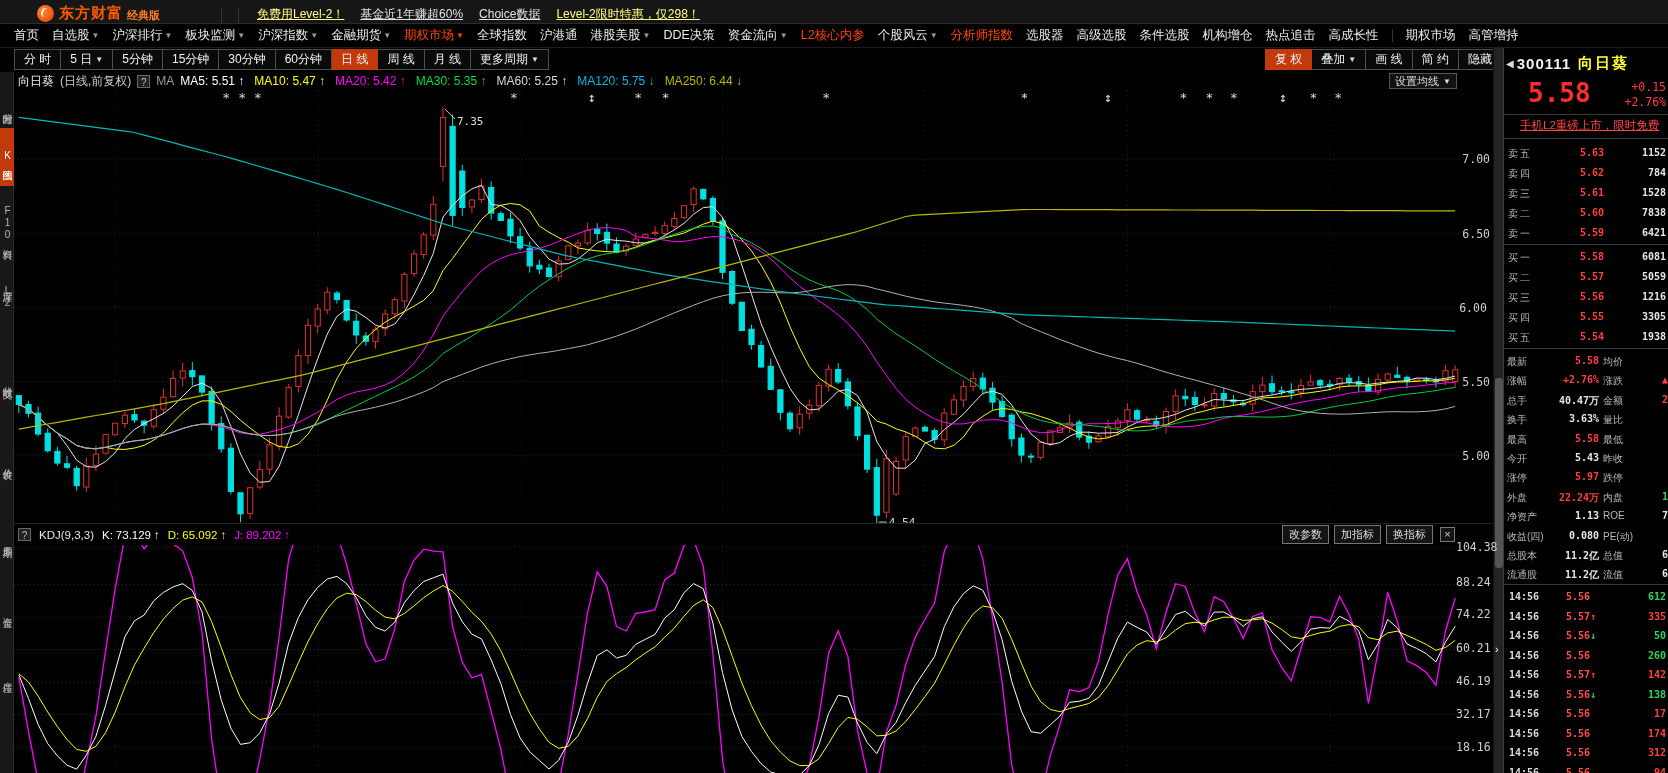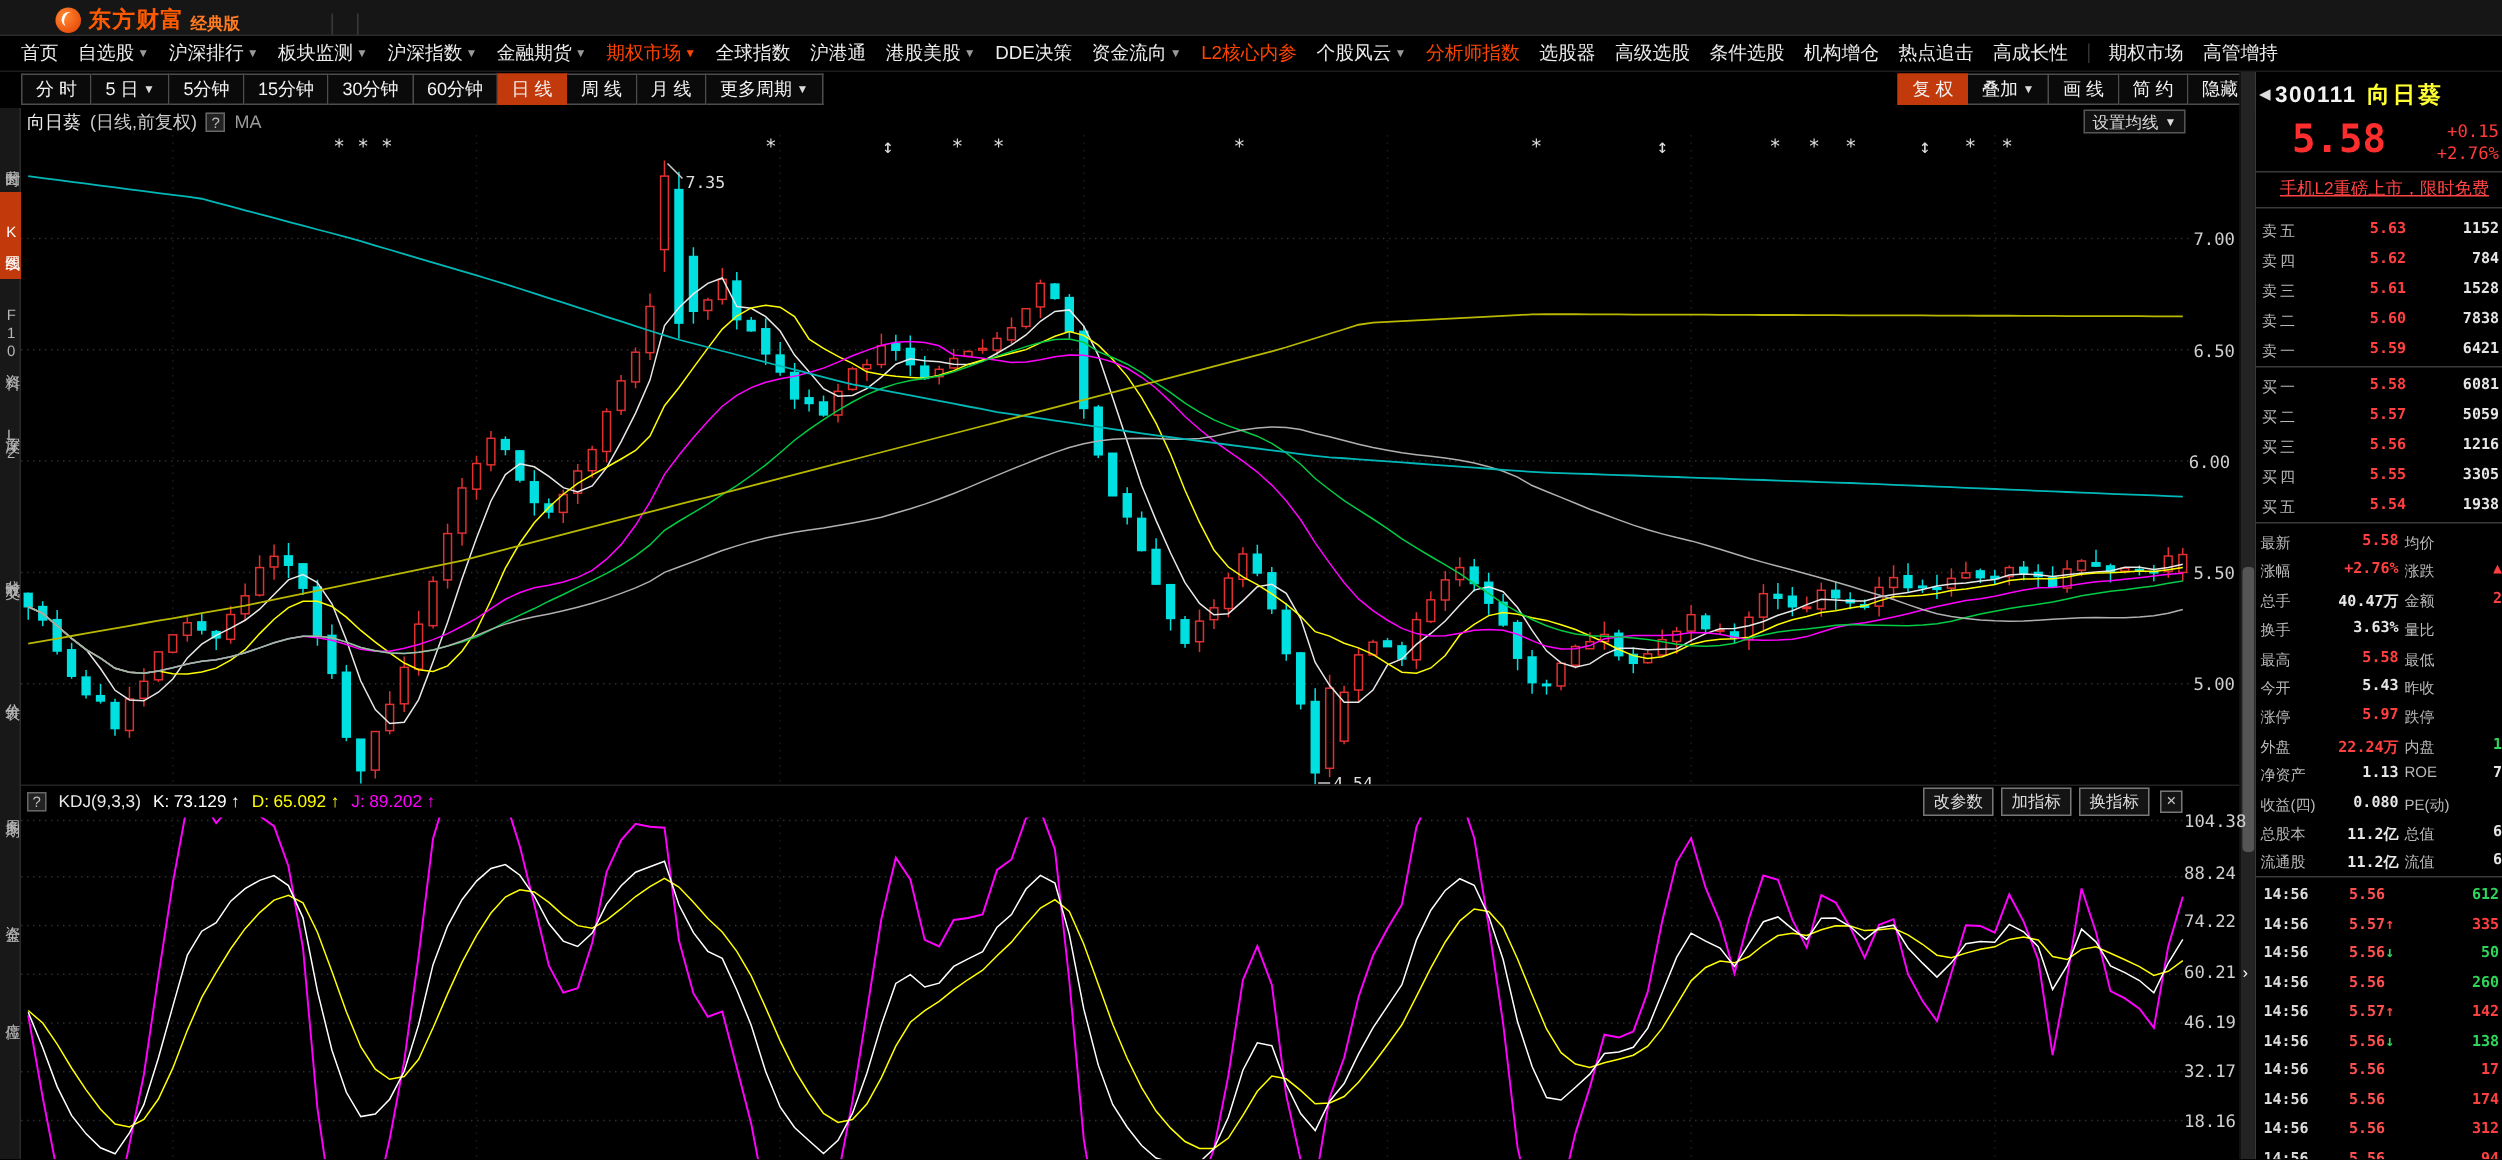--- a/index.html
+++ b/index.html
@@ -103,20 +103,26 @@
 <div class="app">
 
   <header class="menubar">
     <div class="logo">
       <span class="logo-icon"></span>
       <span class="logo-text">东方财富</span>
       <span class="logo-edition">经典版</span>
     </div>
     <div class="menu-sep"></div>
     <div class="menu-sep"></div>
+    <div class="menu-links" id="menu-links">
+        <a class="menu-link yellow">免费用Level-2！</a>
+        <a class="menu-link white">基金近1年赚超60%</a>
+        <a class="menu-link white">Choice数据</a>
+        <a class="menu-link yellow">Level-2限时特惠，仅298！</a>
+      </div>
   </header>
 
   <nav class="navbar" id="navbar">
       <span class="nav-item">
         <span>首页</span>
       </span>
       <span class="nav-item">
         <span>自选股</span>
         <span class="carat">▼</span>
       </span>
@@ -259,20 +265,29 @@
       <div class="side-item" style="top: 440px; height: 54px;">多周期</div>
       <div class="side-item" style="top: 518px; height: 40px;">资金</div>
       <div class="side-item" style="top: 580px; height: 46px;">席位</div>
     </aside>
 
   <div class="ma-row">
     <span class="chart-title">向日葵</span>
     <span class="chart-subtitle">(日线,前复权)</span>
     <span class="help-box">?</span>
     <span class="ma-static">MA</span>
+    <span id="ma-values">
+        <span style="color: rgb(255, 255, 255);">MA5: 5.51 ↑</span>
+        <span style="color: rgb(255, 255, 0);">MA10: 5.47 ↑</span>
+        <span style="color: rgb(255, 0, 255);">MA20: 5.42 ↑</span>
+        <span style="color: rgb(0, 221, 68);">MA30: 5.35 ↑</span>
+        <span style="color: rgb(216, 216, 216);">MA60: 5.25 ↑</span>
+        <span style="color: rgb(0, 184, 232);">MA120: 5.75 ↓</span>
+        <span style="color: rgb(184, 184, 0);">MA250: 6.44 ↓</span>
+      </span>
     <button class="ma-settings">
       <span>设置均线</span>
         <span class="carat">▼</span>
     </button>
   </div>
 
   <svg id="main-chart" class="pane" width="1446" height="433">
       <line x1="0" y1="69" x2="1446" y2="69" stroke="#2e2e2e" stroke-dasharray="1 3" stroke-width="1"></line>
       <line x1="0" y1="143.2" x2="1446" y2="143.2" stroke="#2e2e2e" stroke-dasharray="1 3" stroke-width="1"></line>
       <line x1="0" y1="217.4" x2="1446" y2="217.4" stroke="#2e2e2e" stroke-dasharray="1 3" stroke-width="1"></line>

